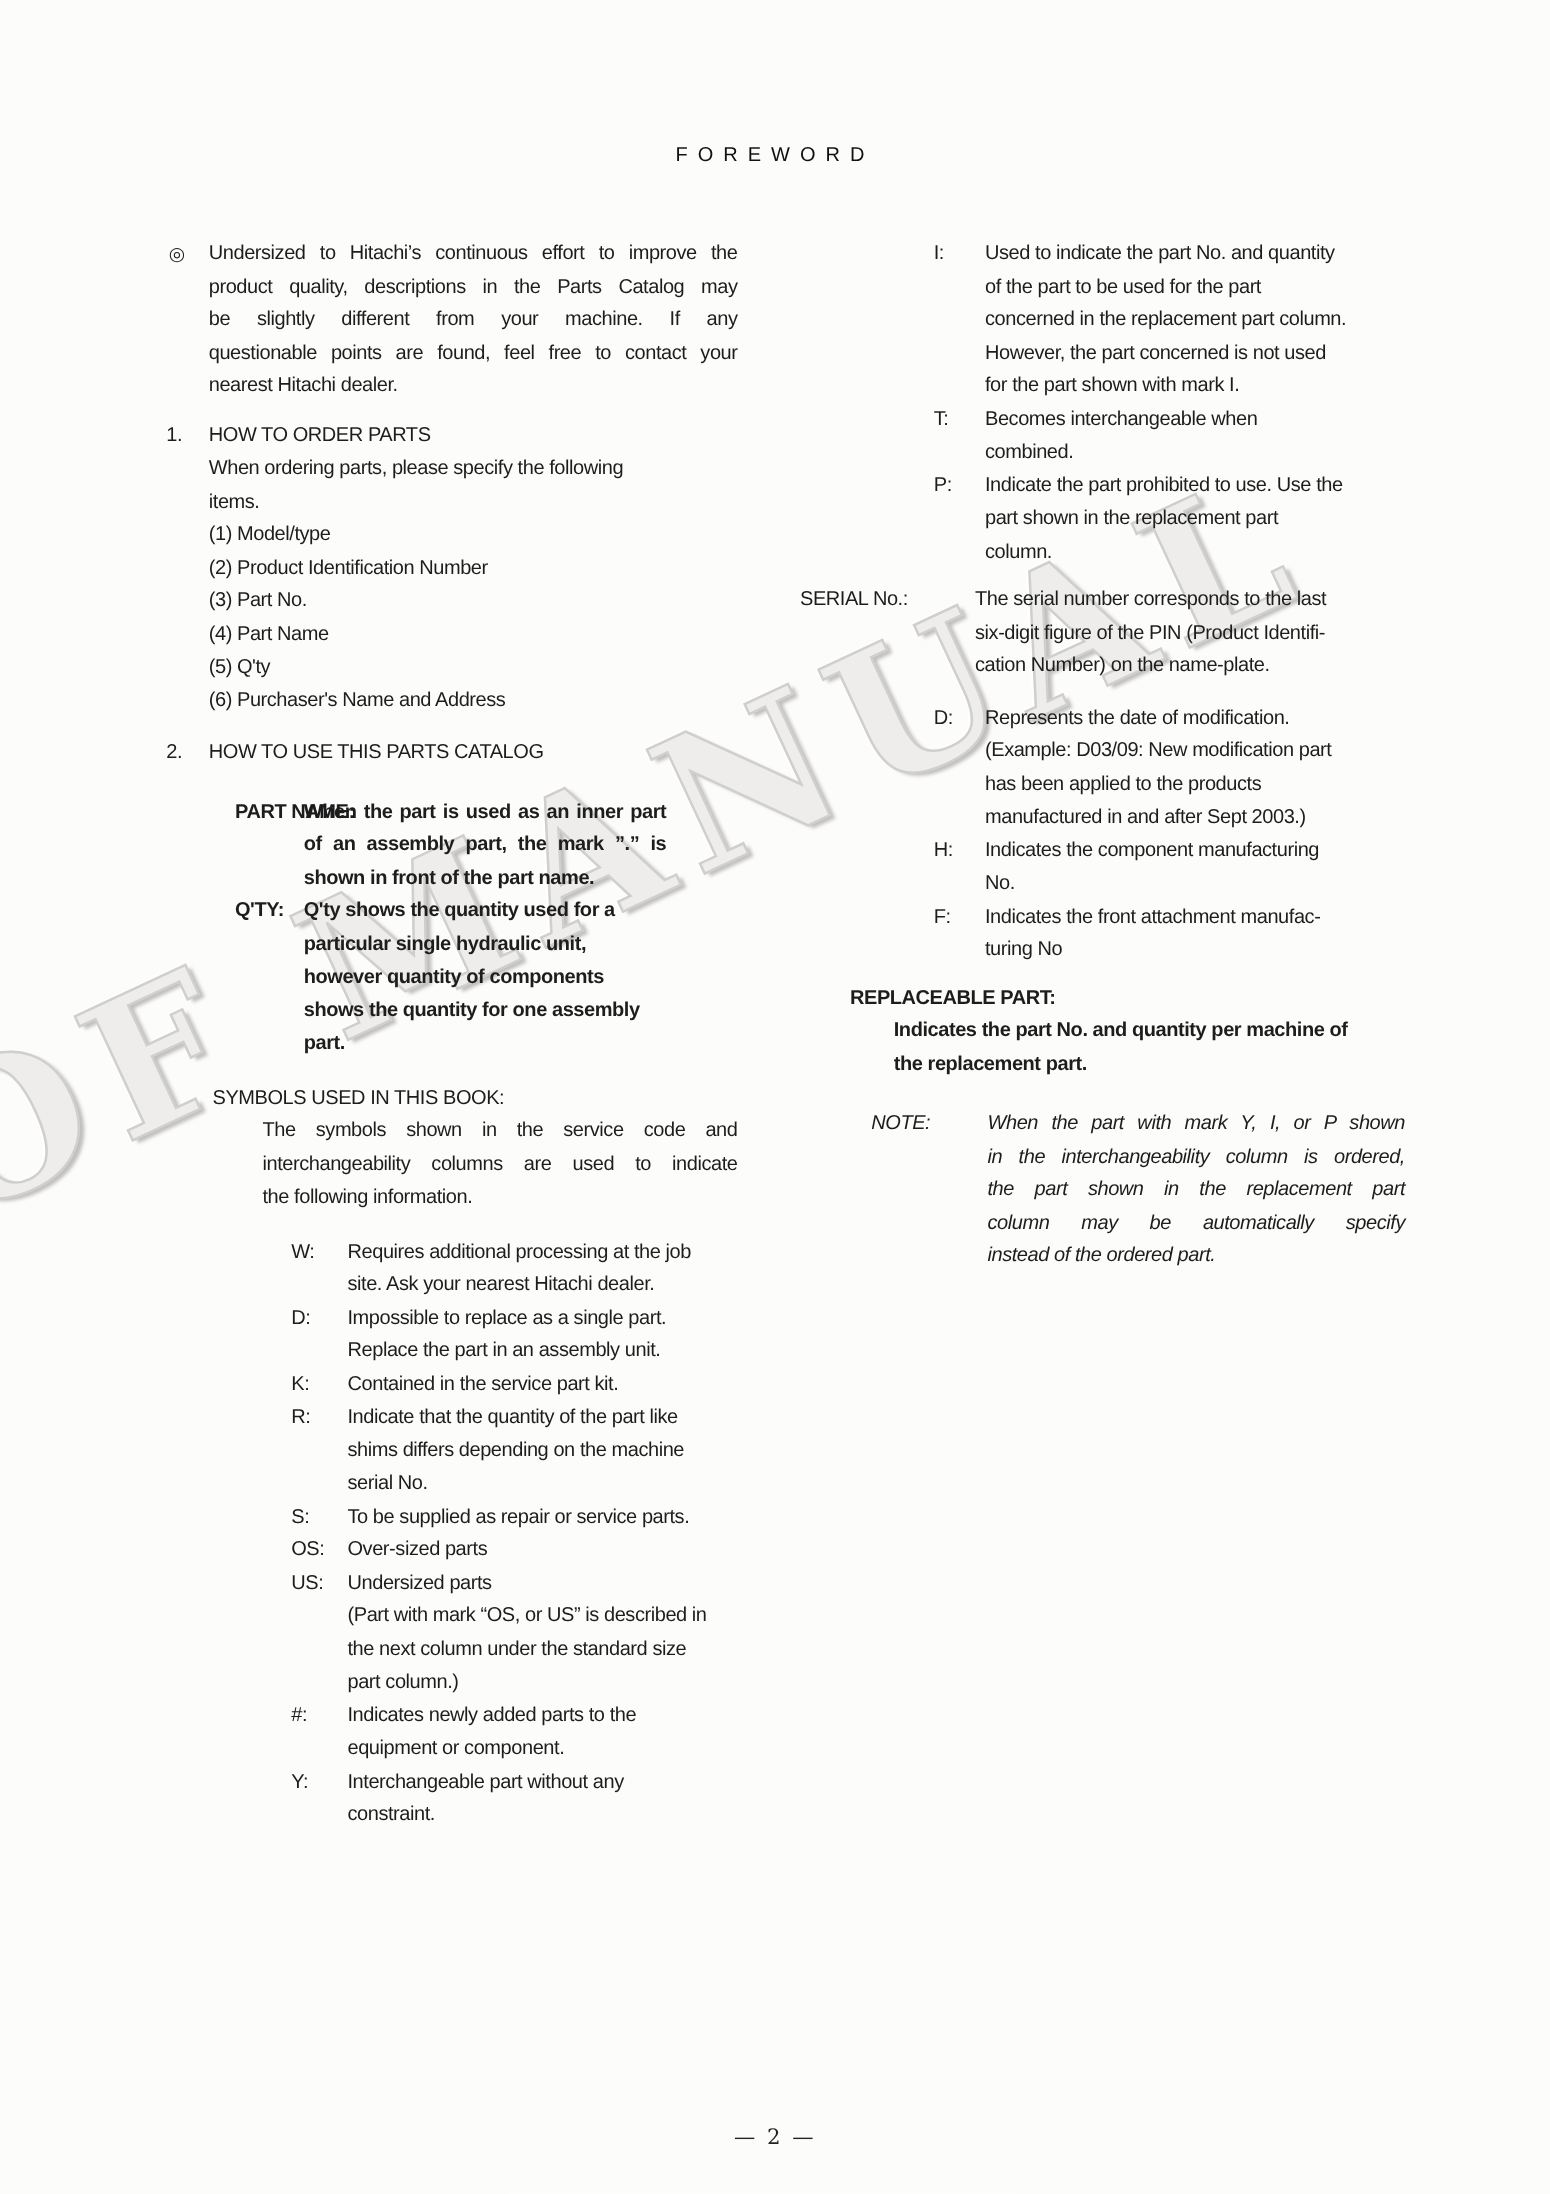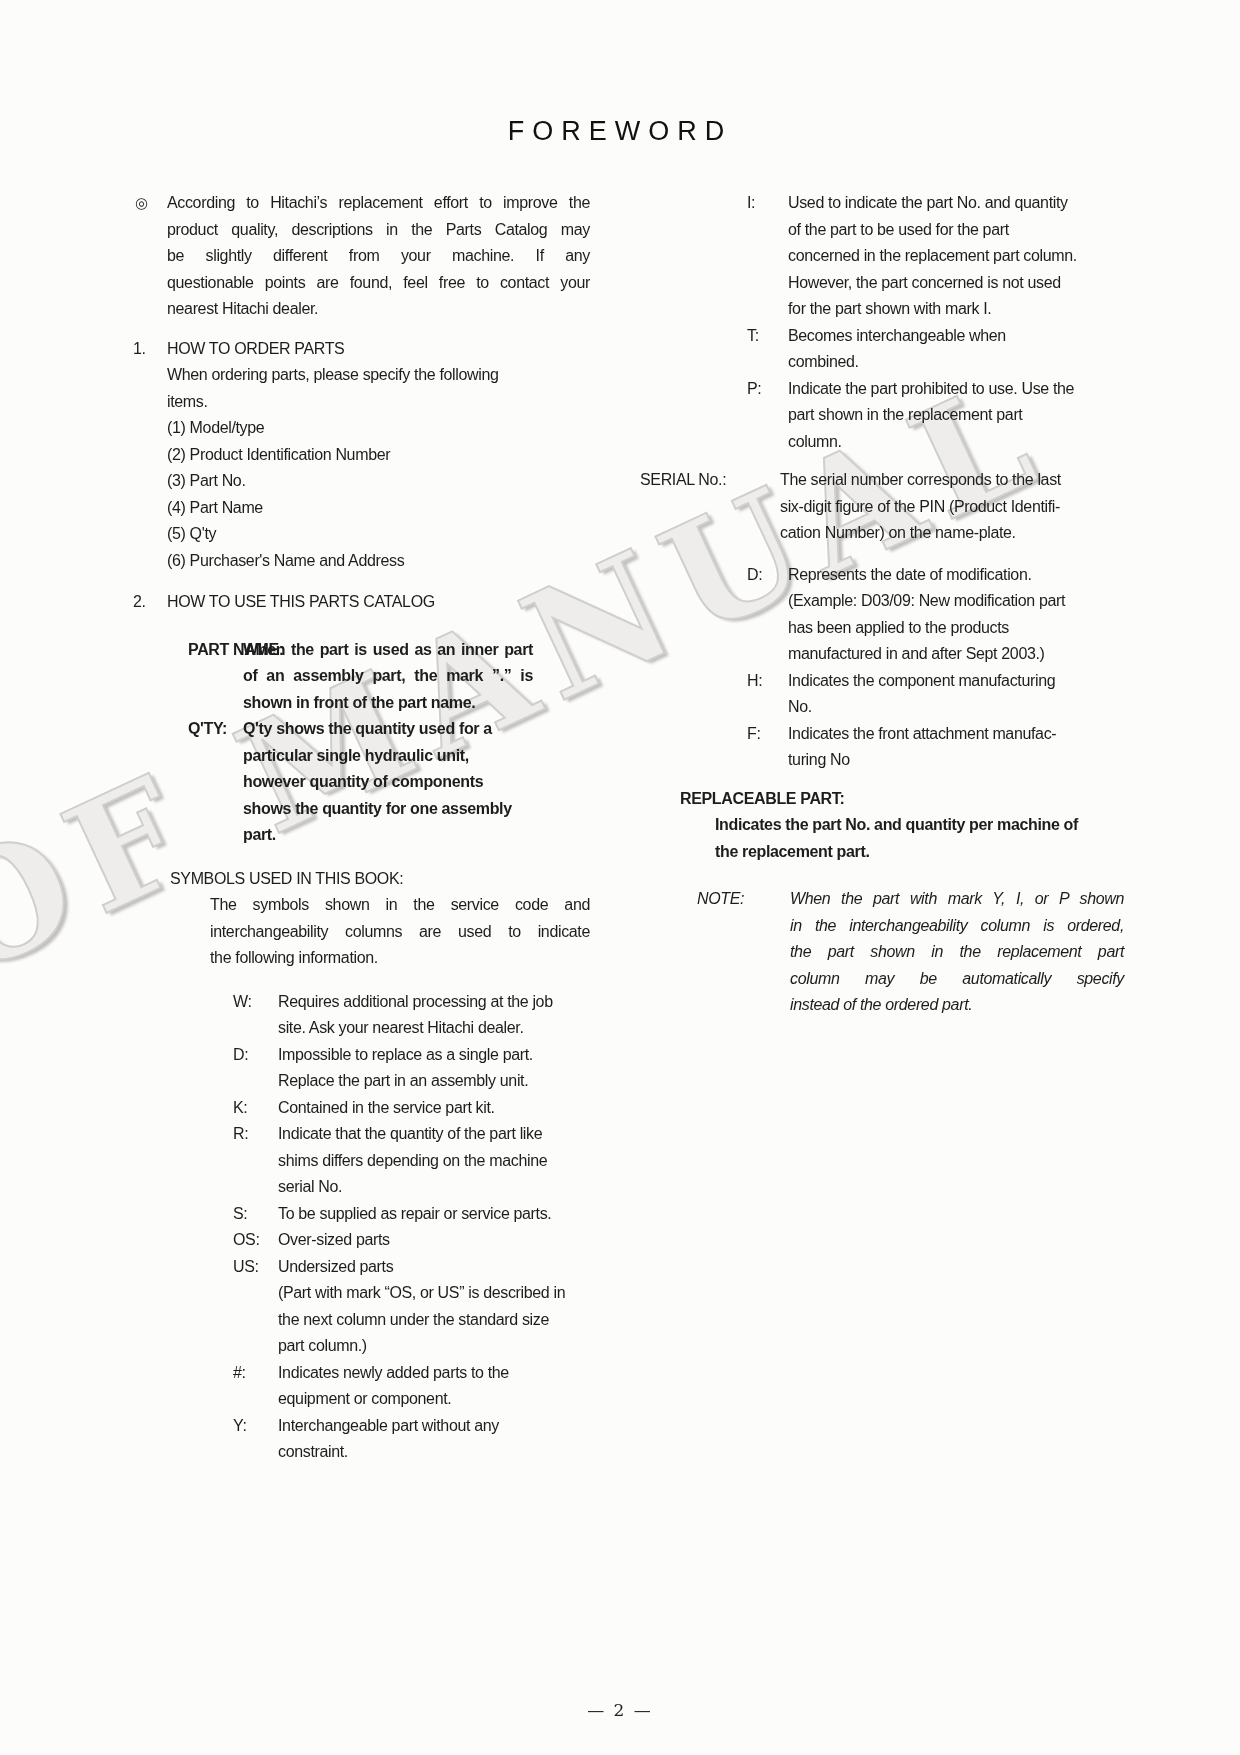--- a/index.html
+++ b/index.html
@@ -10,21 +10,21 @@
     background:#fcfcfb;
     overflow:hidden;
     font-family:"Liberation Sans", sans-serif;
     font-size:16px;
     letter-spacing:-0.35px;
     color:#1d1d1d;
   }
   .doc-title{
     position:absolute;top:116px;left:0;width:100%;
     text-align:center;
-    font-size:27px;letter-spacing:8px;color:#111;
+    font-size:16px;letter-spacing:8px;color:#111;
   }
   .watermark{
     position:absolute;left:-55px;top:842px;z-index:0;
     font-family:"DejaVu Serif", serif;
     font-weight:bold;font-size:150px;letter-spacing:16px;
     white-space:nowrap;
     color:#eeedec;
     -webkit-text-stroke:2px #d0cfce;
     text-shadow:3px 4px 3px #c0bfbe, -2px -2px 2px #ffffff;
     transform:rotate(-25deg);
@@ -78,21 +78,21 @@
 
   <div class="watermark">OF MANUAL</div>
 
   <div class="doc-title">FOREWORD</div>
 
   <div class="col col-left">
 
     <div class="row">
       <span class="hang marker">◎</span>
       <div class="intro-text">
-          <div class="ln jl">According to Hitachi’s replacement effort to improve the</div>
+          <div class="ln jl">Undersized to Hitachi’s continuous effort to improve the</div>
           <div class="ln jl">product quality, descriptions in the Parts Catalog may</div>
           <div class="ln jl">be slightly different from your machine. If any</div>
           <div class="ln jl">questionable points are found, feel free to contact your</div>
           <div class="ln">nearest Hitachi dealer.</div>
         </div>
     </div>
 
     <div class="row sec">
       <span class="hang">1.</span>
       <div class="sec-body">

